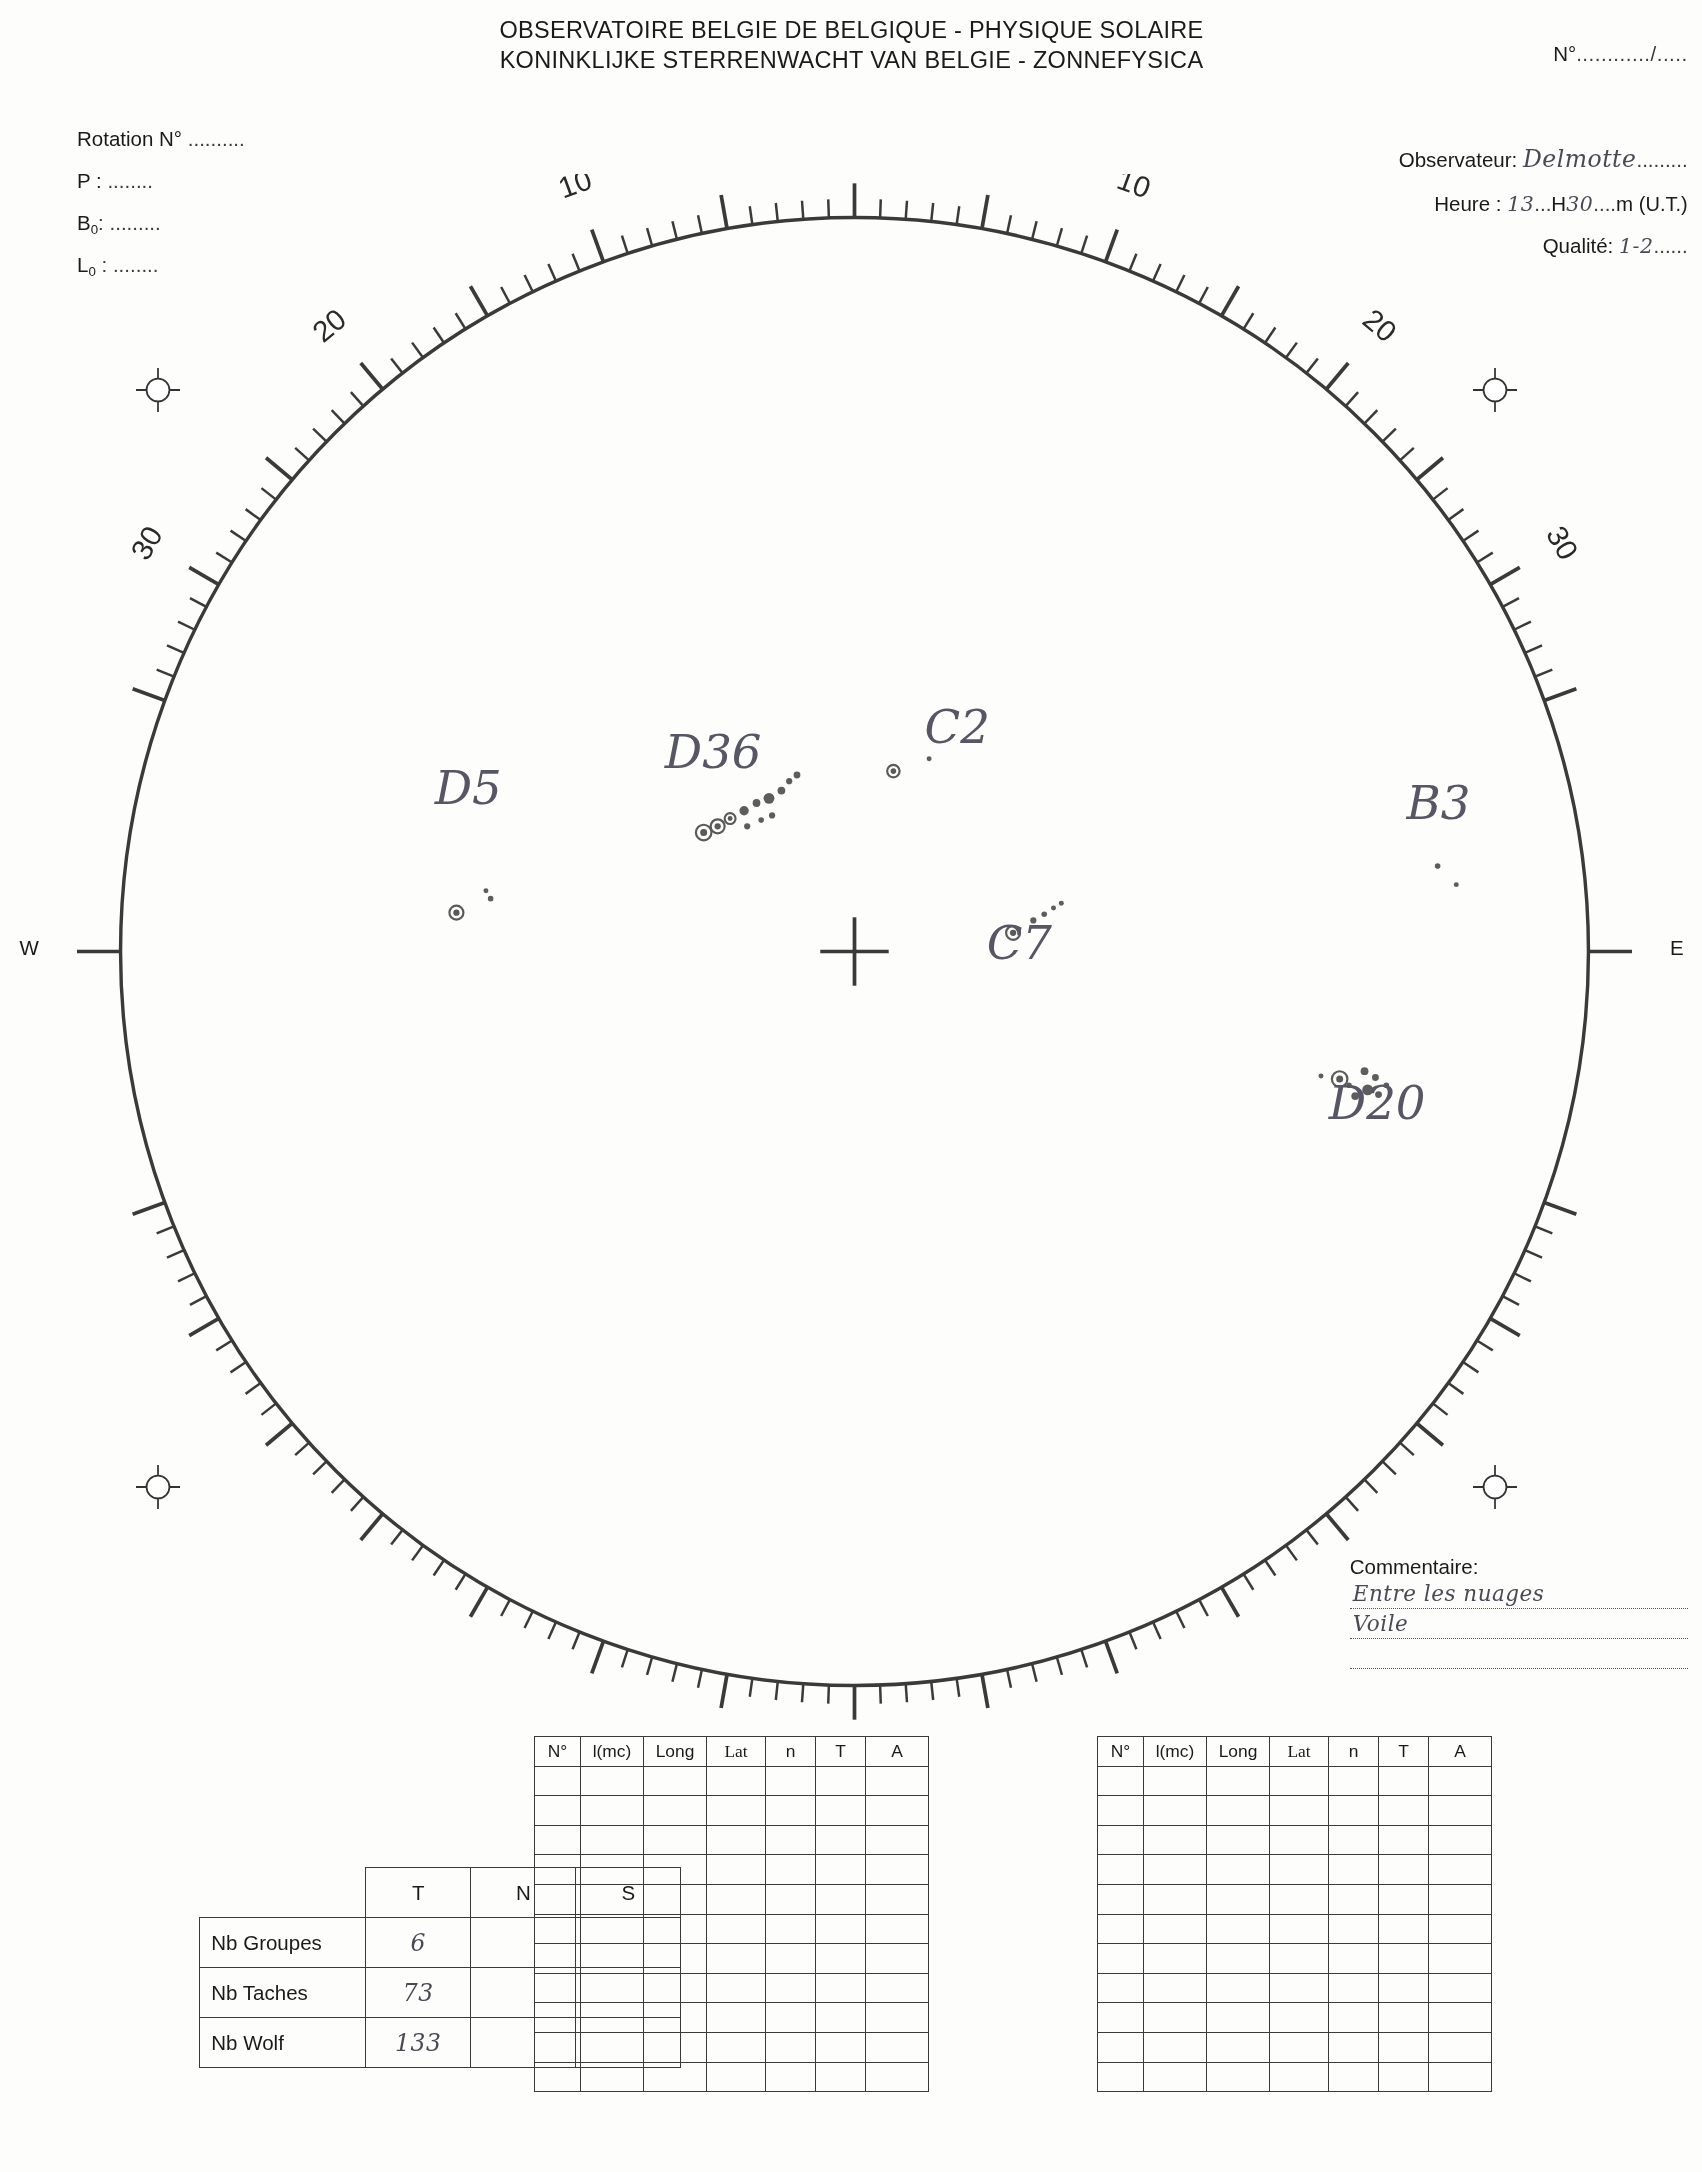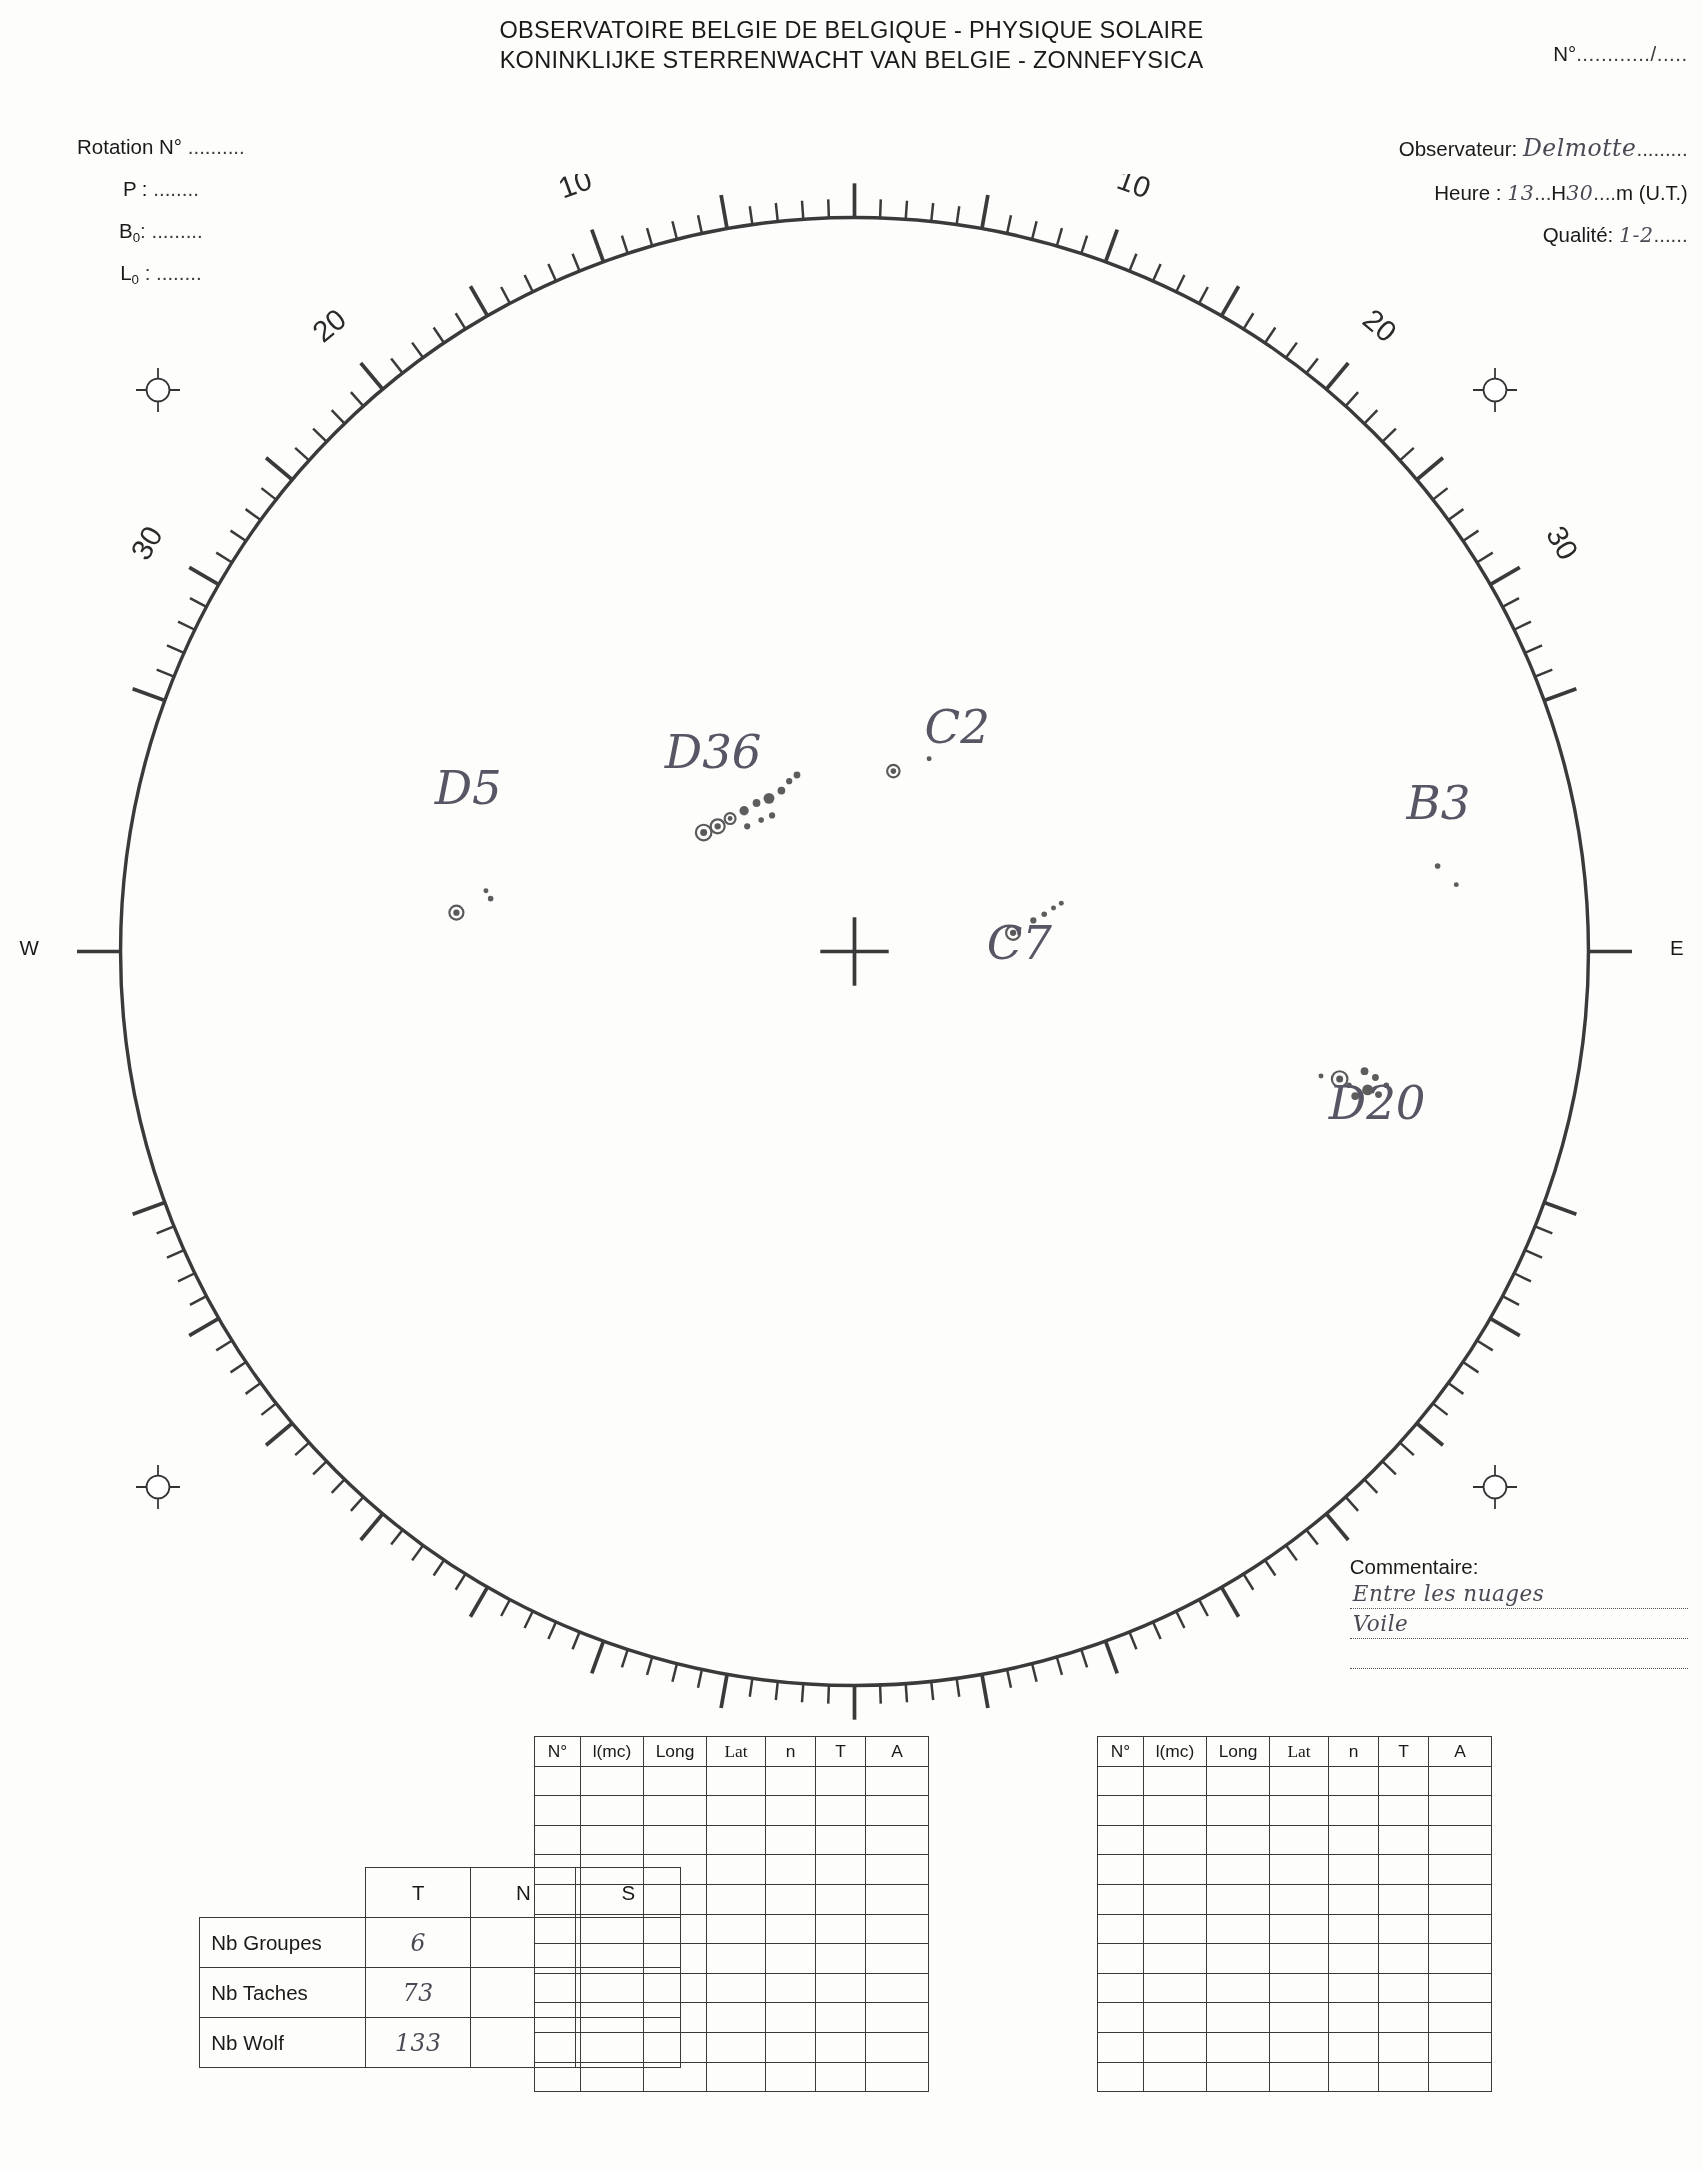--- a/index.html
+++ b/index.html
@@ -14,25 +14,25 @@
   
   .title{
     position:absolute;left:0;right:0;top:15.3px;text-align:center;
     font-size:23.5px;letter-spacing:0.3px;line-height:1.28;
   }
   .title div{white-space:nowrap;}
 
   .num-field{position:absolute;right:15.3px;top:42px;font-size:20.5px;}
   .num-field .dots{letter-spacing:0.5px;}
 
-  .left-params{position:absolute;left:77px;top:126px;font-size:20.5px;line-height:2.05;text-align:center;}
+  .left-params{position:absolute;left:77px;top:118px;font-size:20.5px;line-height:2.05;}
   .left-params .row{white-space:nowrap;}
   .left-params sub{font-size:13.3px;vertical-align:-4.1px;}
 
-  .right-params{position:absolute;right:15.3px;top:125px;font-size:20.5px;text-align:right;line-height:2.0;width:511px;}
+  .right-params{position:absolute;right:15.3px;top:136px;font-size:20.5px;text-align:right;line-height:2.0;width:511px;}
   .right-params .row{white-space:nowrap;display:block;}
   .hand{
     font-family:"DejaVu Serif", serif;
     font-style:italic;
     color:#4a4a55;
     font-size:23.5px;
     letter-spacing:0.5px;
   }
   .hand.small{font-size:20.5px;}
   .dots{color:#3a3a3a;}

